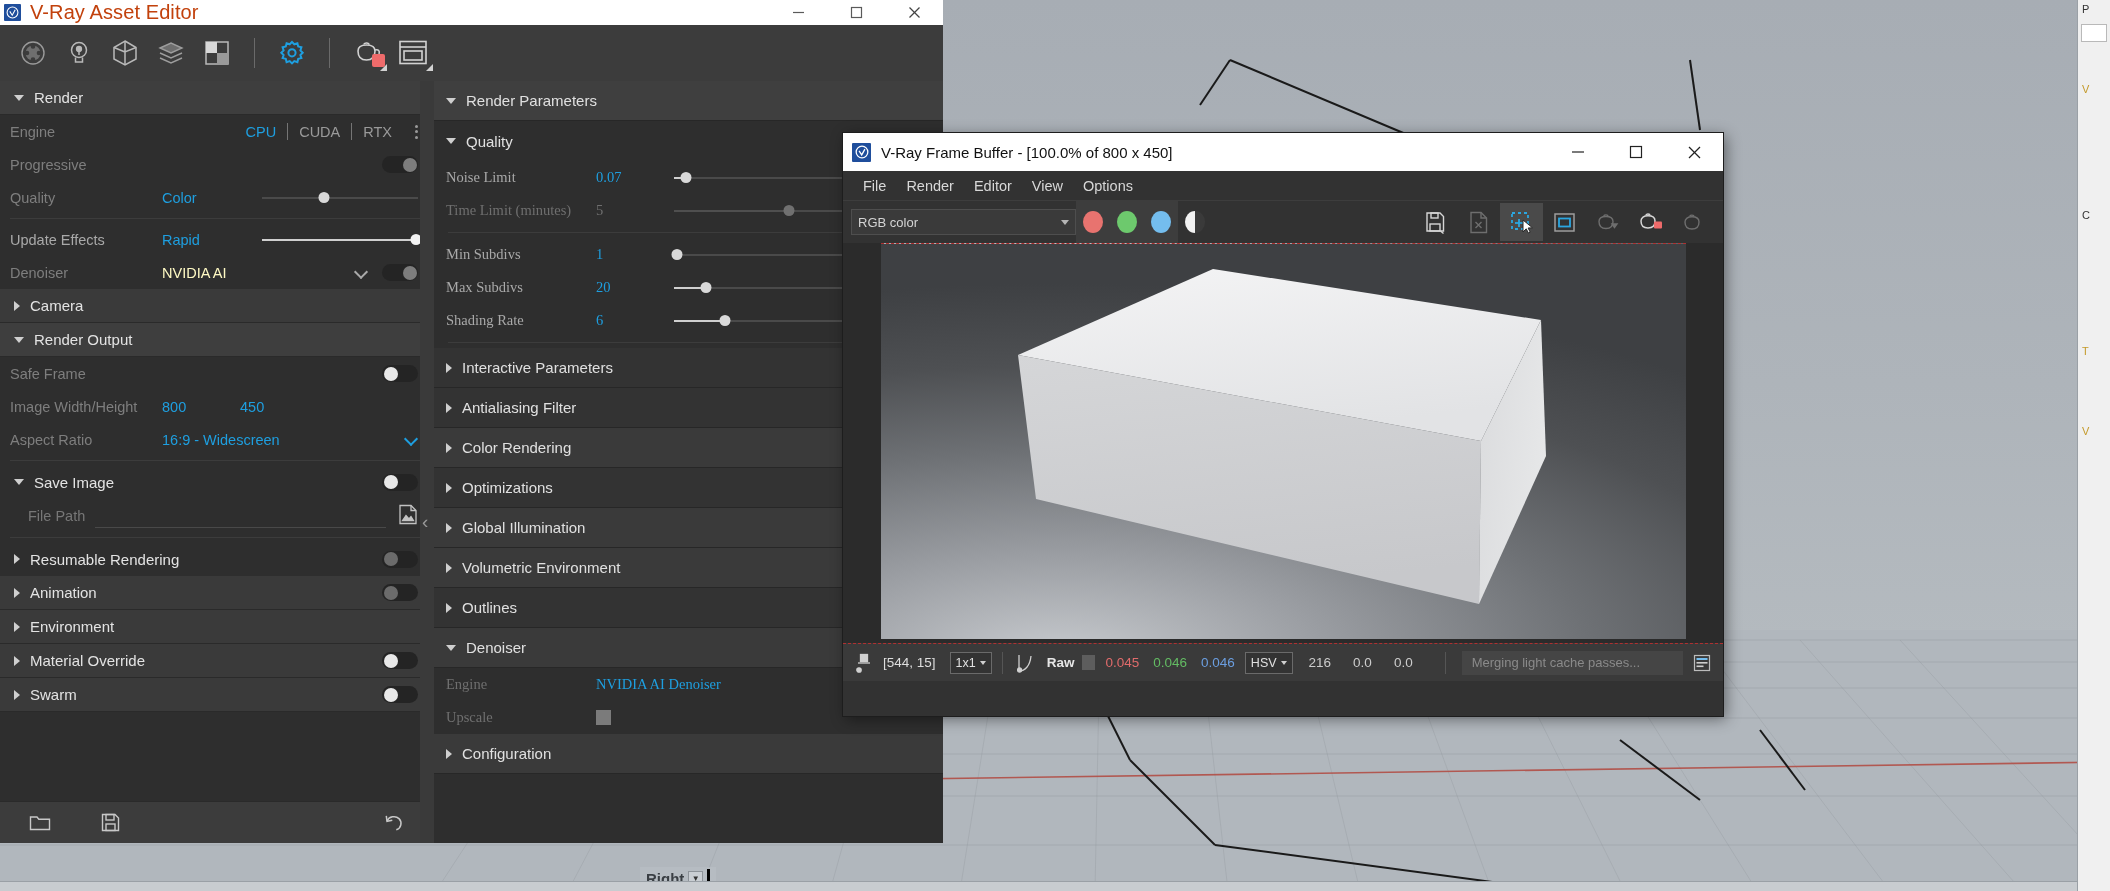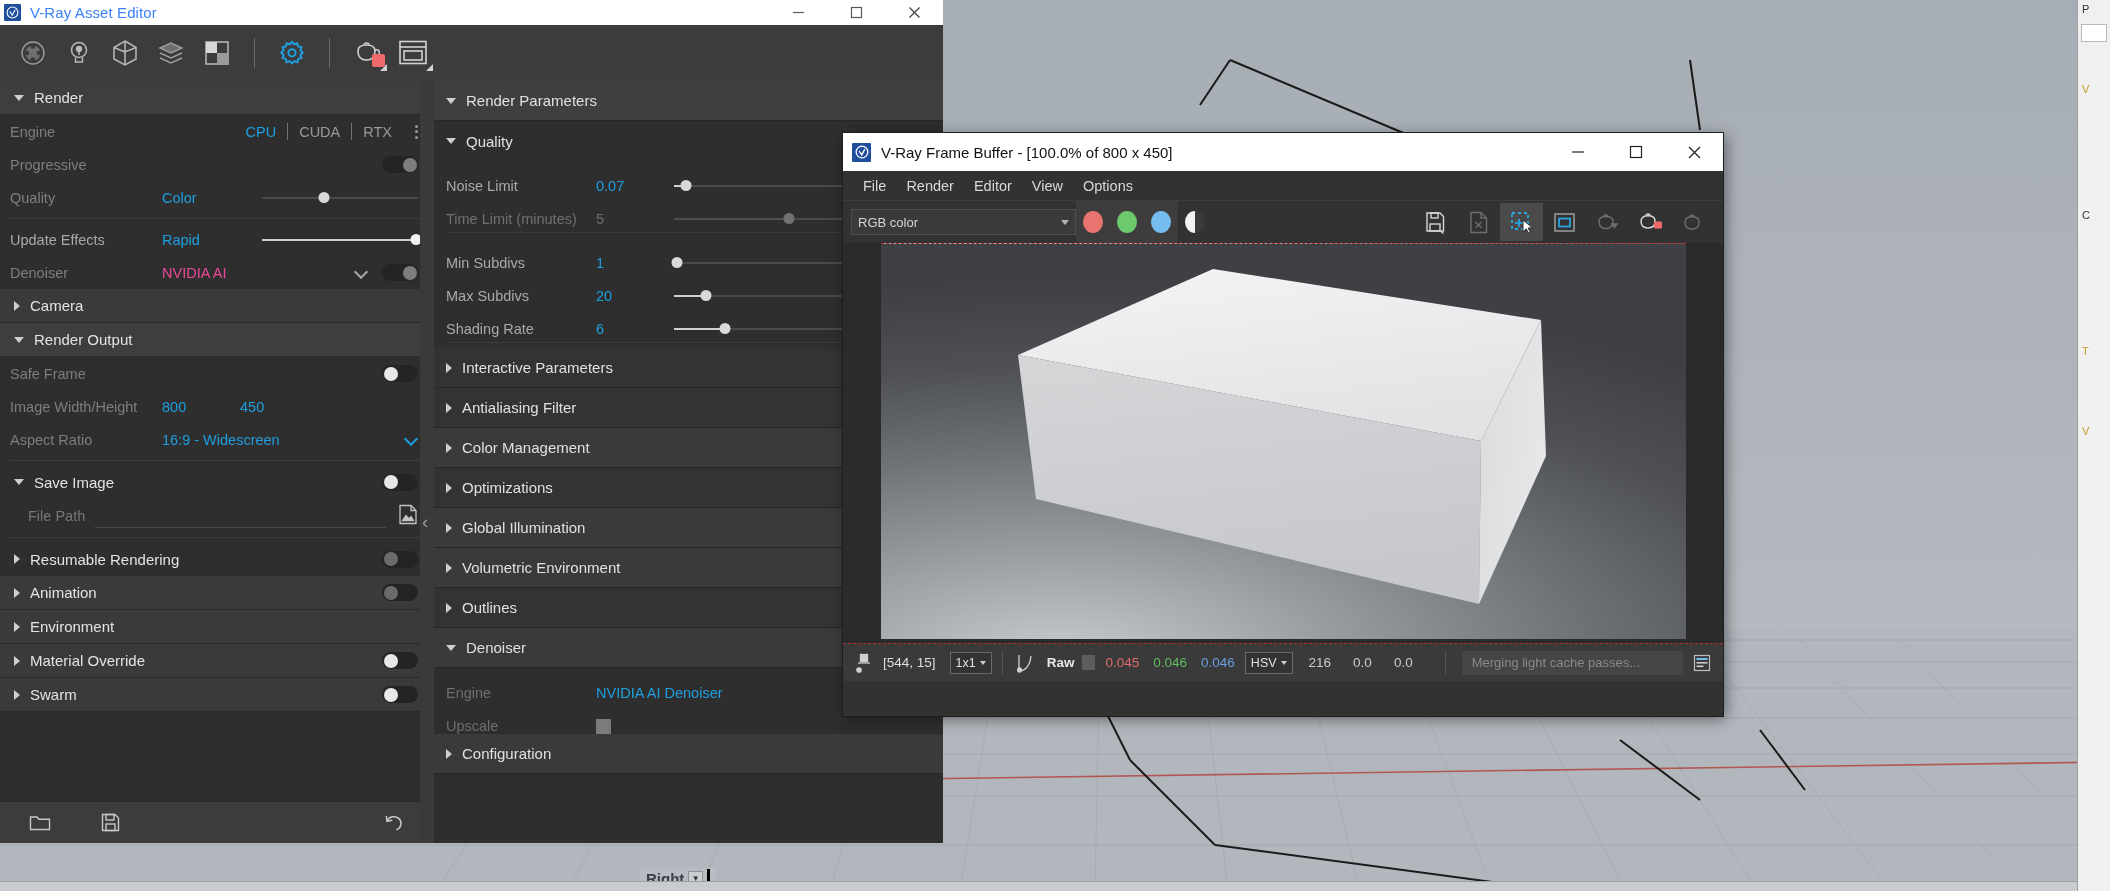--- a/index.html
+++ b/index.html
@@ -53,21 +53,21 @@
     height: 25px; background: #ffffff;
     display: flex; align-items: center; padding: 0 4px;
     position: relative;
   }
   .ae-logo {
     width: 17px; height: 17px; background: #1f4e9c;
     display: flex; align-items: center; justify-content: center;
     border-radius: 1px; margin-right: 9px;
   }
   .ae-logo svg { width: 13px; height: 13px; }
-  .ae-title { font-size: 15px; color: #3b82f6; letter-spacing: .1px; }
+  .ae-title { font-size: 20px; color: #c2410c; letter-spacing: .1px; }
   .ae-winbtns { position: absolute; right: 0; top: 0; height: 25px; display: flex; }
   .ae-winbtn {
     width: 58px; height: 25px; display: flex; align-items: center; justify-content: center;
     color: #5a5a5a;
   }
   .ae-winbtn svg { display: block; }
 
   .ae-toolbar {
     height: 56px; background: #3c3c3c;
     display: flex; align-items: center; padding-left: 10px; gap: 0;
@@ -112,21 +112,21 @@
   .sec-toggle-wrap { margin-left: auto; margin-right: 16px; }
 
   .row {
     height: 33px; display: flex; align-items: center;
     padding-left: 10px; padding-right: 16px;
     font-size: 14.5px; color: #a9a9a9; position: relative;
   }
   .row .lbl { width: 152px; flex: 0 0 auto; }
   .row .lbl.dim { color: #7e7e7e; }
   .row .val { color: #1e9fe0; flex: 0 0 auto; }
-  .row .val.dim { color: #ec4899; }
+  .row .val.dim { color: #fef9c3; }
   .row-sep { height: 1px; background: #3c3c3c; margin: 4px 10px; }
 
   .engine-opts { margin-left: auto; display: flex; align-items: center; gap: 0; font-size: 14.5px; }
   .engine-opt { padding: 0 11px; color: #9a9a9a; }
   .engine-opt.sel { color: #1e9fe0; }
   .engine-divider { width: 1px; height: 17px; background: #757575; }
   .kebab { display: flex; flex-direction: column; gap: 2.5px; margin-left: 12px; }
   .kebab i { width: 3px; height: 3px; background: #9a9a9a; border-radius: 50%; display: block; }
 
   
@@ -177,23 +177,23 @@
   .ae-mid { flex: 1; background: #2e2e2e; position: relative; overflow: hidden; }
   .mid-sec {
     height: 40px; display: flex; align-items: center; padding-left: 12px;
     font-size: 15px; color: #e0e0e0;
     border-bottom: 1px solid #272727;
     background: #333333;
   }
   .mid-sec.alt { background: #3a3a3a; }
   .mid-sec.top { background: #3f3f3f; }
   .mid-row {
-    height: 33px; display: flex; align-items: flex-end;
+    height: 33px; display: flex; align-items: center;
     padding-left: 12px; padding-right: 100px;
-    font-size: 14.5px; color: #a9a9a9;
+    font-size: 14.5px; color: #a9a9a9; font-family: Liberation Serif, serif;
   }
   .mid-row .lbl { width: 150px; flex: 0 0 auto; }
   .mid-row .lbl.dim { color: #6f6f6f; }
   .mid-row .val { width: 60px; color: #1e9fe0; flex: 0 0 auto; }
   .mid-row .val.dim { color: #6f6f6f; }
   .mid-sep { height: 1px; background: #3c3c3c; margin: 5px 14px 5px 14px; }
   .upscale-box { width: 15px; height: 15px; background: #7b7b7b; }
   .mid-scrollbar {
     position: absolute; right: 2px; top: 415px; width: 7px; height: 85px;
     background: #555; border-radius: 3px;
@@ -716,21 +716,21 @@
       <div class="mid-sec">
         <span class="tri right"></span>
         <span>Interactive Parameters</span>
       </div>
       <div class="mid-sec">
         <span class="tri right"></span>
         <span>Antialiasing Filter</span>
       </div>
       <div class="mid-sec alt">
         <span class="tri right"></span>
-        <span>Color Management</span>
+        <span>Color Rendering</span>
       </div>
       <div class="mid-sec">
         <span class="tri right"></span>
         <span>Optimizations</span>
       </div>
       <div class="mid-sec alt">
         <span class="tri right"></span>
         <span>Global Illumination</span>
       </div>
       <div class="mid-sec alt">

